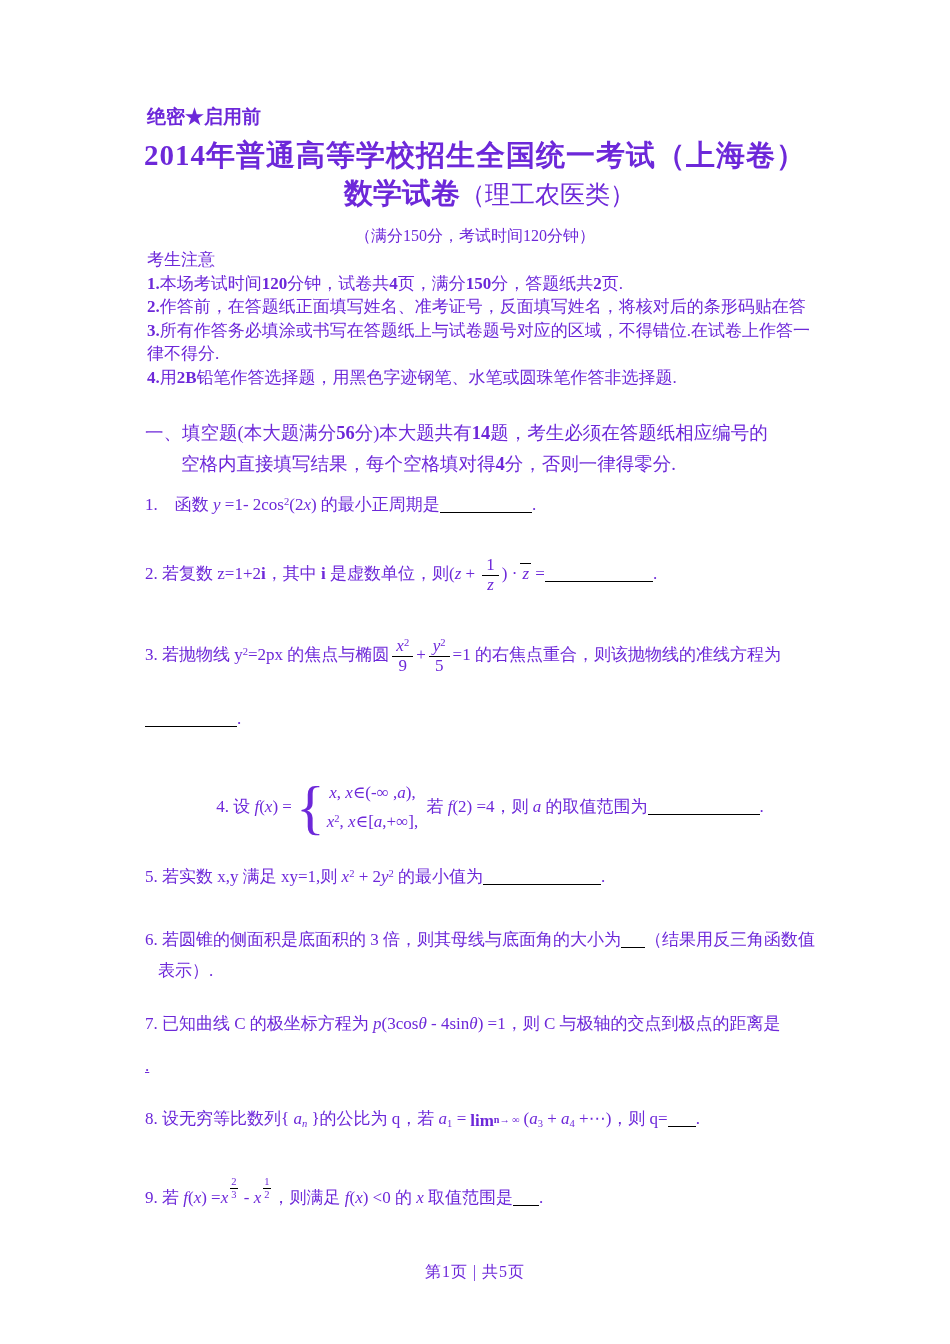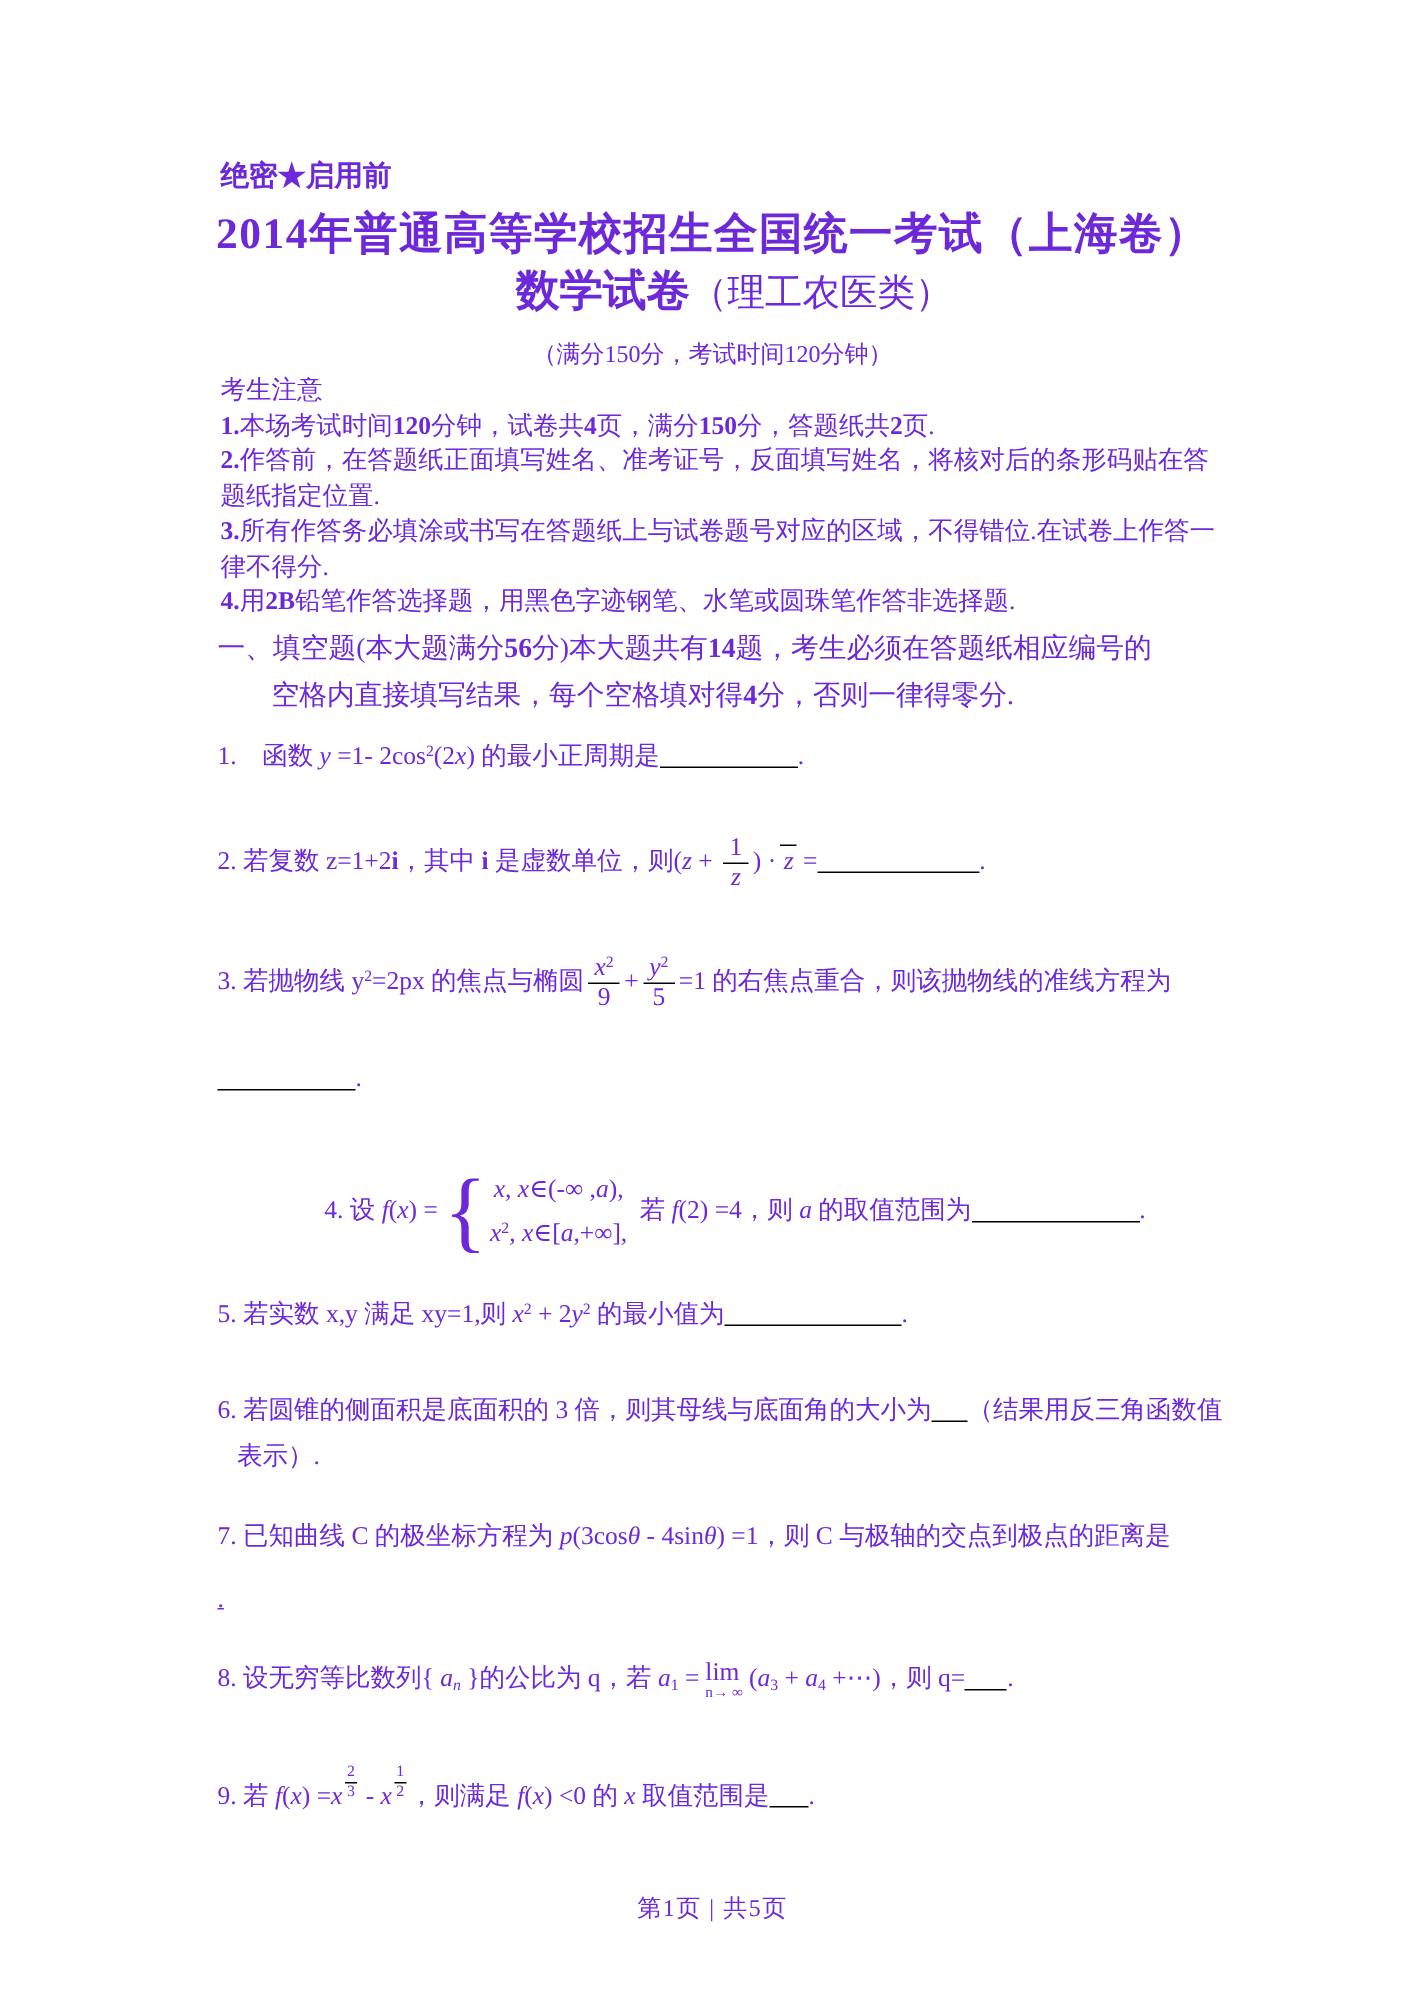--- a/index.html
+++ b/index.html
@@ -44,21 +44,21 @@
   .sub{font-size:0.62em;vertical-align:-0.25em;}
   .blank{display:inline-block;height:1em;border-bottom:1px solid #000;vertical-align:-3px;}
   .frac{display:inline-block;vertical-align:middle;text-align:center;line-height:1.1;margin:0 3px;}
   .fn{display:block;border-bottom:1.3px solid #000;padding:0 4px;}
   .fd{display:block;padding:0 4px;}
   .obar{display:inline-block;border-top:1.3px solid #000;line-height:1.15;margin-left:3px;padding:0 2px;}
   .cases{display:inline-flex;align-items:center;vertical-align:middle;margin:0 4px;}
   .brace{font-size:60px;font-weight:300;line-height:0.95;margin-right:2px;font-family:"Liberation Serif",serif;}
   .rows{display:inline-flex;flex-direction:column;}
   .crow{display:block;line-height:1.7;white-space:nowrap;}
-  .lim{display:inline-flex;flex-direction:column;align-items:flex-start;vertical-align:middle;margin:0 4px;line-height:1;}
+  .lim{display:inline-flex;flex-direction:row;align-items:center;vertical-align:middle;margin:0 4px;line-height:1;font-weight:bold;}
   .lbot{font-size:0.6em;margin-top:1px;}
   .fsup{display:inline-block;vertical-align:0.55em;font-size:0.62em;line-height:1.1;text-align:center;margin:0 2px;}
   .fsn{display:block;border-bottom:1px solid #000;padding:0 1px;}
   .fsd{display:block;}
 </style>
 </head>
 <body>
 
 <div class="page">
 
@@ -69,21 +69,20 @@
   <div class="abs center title2">
     <span>数学试卷</span><span class="subpart">（理工农医类）</span>
   </div>
 
   <div class="abs center meta">（满分150分，考试时间120分钟）</div>
 
   <div class="abs notice">
     <div>考生注意</div>
     <div><span class="b">1.</span><span>本场考试时间</span><span class="b">120</span><span>分钟，试卷共</span><span class="b">4</span><span>页，满分</span><span class="b">150</span><span>分，答题纸共</span><span class="b">2</span><span>页.</span></div>
     <div><span class="b">2.</span><span>作答前，在答题纸正面填写姓名、准考证号，反面填写姓名，将核对后的条形码贴在答</span></div>
-    <div><span>题纸指定位置.</span></div>
     <div><span class="b">3.</span><span>所有作答务必填涂或书写在答题纸上与试卷题号对应的区域，不得错位.在试卷上作答一</span></div>
     <div><span>律不得分.</span></div>
     <div><span class="b">4.</span><span>用</span><span class="b">2B</span><span>铅笔作答选择题，用黑色字迹钢笔、水笔或圆珠笔作答非选择题.</span></div>
   </div>
 
   <div class="abs section-head">
     <div><span>一、填空题(本大题满分</span><span class="b">56</span><span>分)本大题共有</span><span class="b">14</span><span>题，考生必须在答题纸相应编号的</span></div>
     <div class="section-l2"><span>空格内直接填写结果，每个空格填对得</span><span class="b">4</span><span>分，否则一律得零分.</span></div>
   </div>
 

